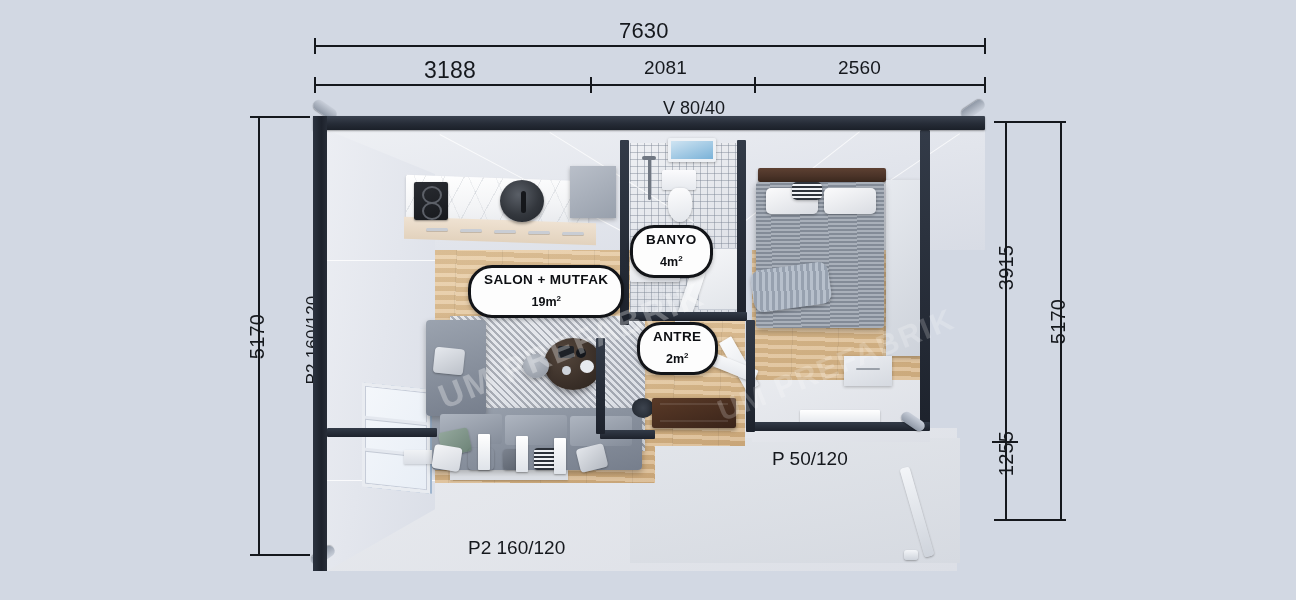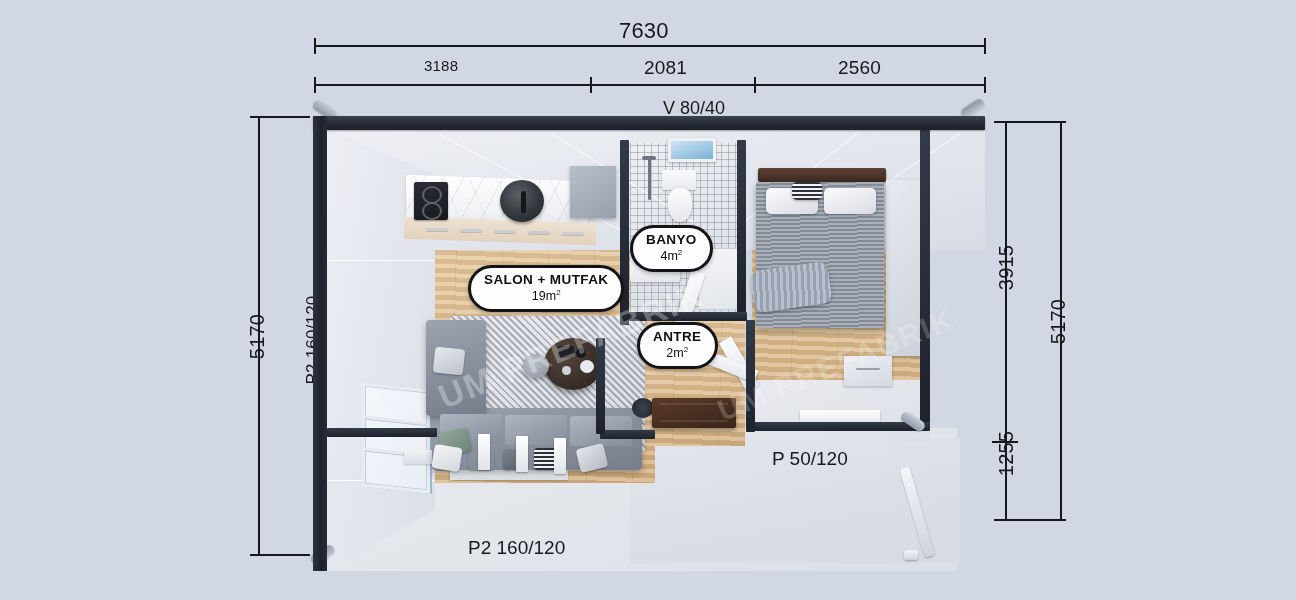--- a/index.html
+++ b/index.html
@@ -176,40 +176,40 @@
     box-shadow:0 1px 2px rgba(0,0,0,.3);}
 
   
   .tag{
     position:absolute;z-index:40;
     background:#fdfdfd;border:3px solid #121418;border-radius:24px;
     padding:5px 13px 6px;text-align:center;line-height:1.08;
     box-shadow:0 2px 4px rgba(0,0,0,.25);
   }
   .tag .t1{display:block;font-weight:700;font-size:13.5px;color:#0d0f13;letter-spacing:.4px;}
-  .tag .t2{display:block;font-weight:400;font-size:12.5px;color:#0d0f13;margin-top:1px;}
+  .tag .t2{display:block;font-weight:700;font-size:12.5px;color:#0d0f13;margin-top:7px;}
   .tag .t2 sup{font-size:8px;vertical-align:super;}
 
   .plain-label{position:absolute;z-index:40;color:#15181d;white-space:nowrap;}
 
   .wm{position:absolute;z-index:35;color:rgba(255,255,255,.30);font-weight:700;
     letter-spacing:2px;pointer-events:none;transform:rotate(-22deg);}
 </style>
 </head>
 <body>
 
 <div class="stage">
 
   <div class="dim-label" style="left:619px;top:18px;font-size:22px;">7630</div>
 
   <div class="dim-line dim-h" style="left:314px;top:45px;width:672px;"></div>
   <div class="tick-v" style="left:314px;top:38px;height:16px;"></div>
   <div class="tick-v" style="left:984px;top:38px;height:16px;"></div>
 
-  <div class="dim-label" style="left:424px;top:57px;font-size:15px;">3188</div>
+  <div class="dim-label" style="left:424px;top:57px;font-size:23px;">3188</div>
   <div class="dim-label" style="left:644px;top:57px;font-size:19px;">2081</div>
   <div class="dim-label" style="left:838px;top:57px;font-size:19px;">2560</div>
 
   <div class="dim-line dim-h" style="left:314px;top:84px;width:672px;"></div>
   <div class="tick-v" style="left:314px;top:77px;height:16px;"></div>
   <div class="tick-v" style="left:590px;top:77px;height:16px;"></div>
   <div class="tick-v" style="left:754px;top:77px;height:16px;"></div>
   <div class="tick-v" style="left:984px;top:77px;height:16px;"></div>
 
   <div class="plain-label" style="left:663px;top:98px;font-size:18px;">V 80/40</div>

